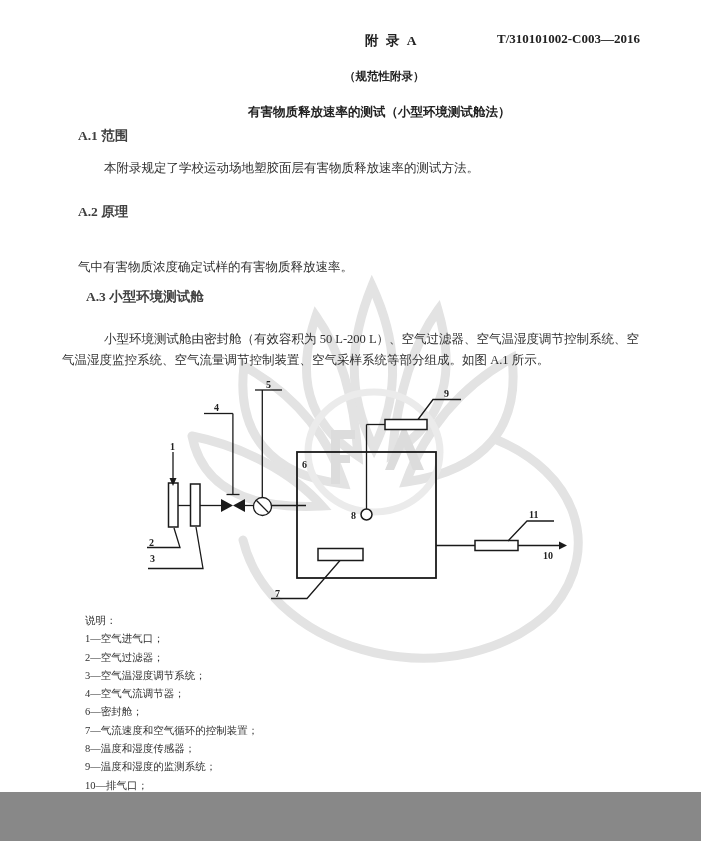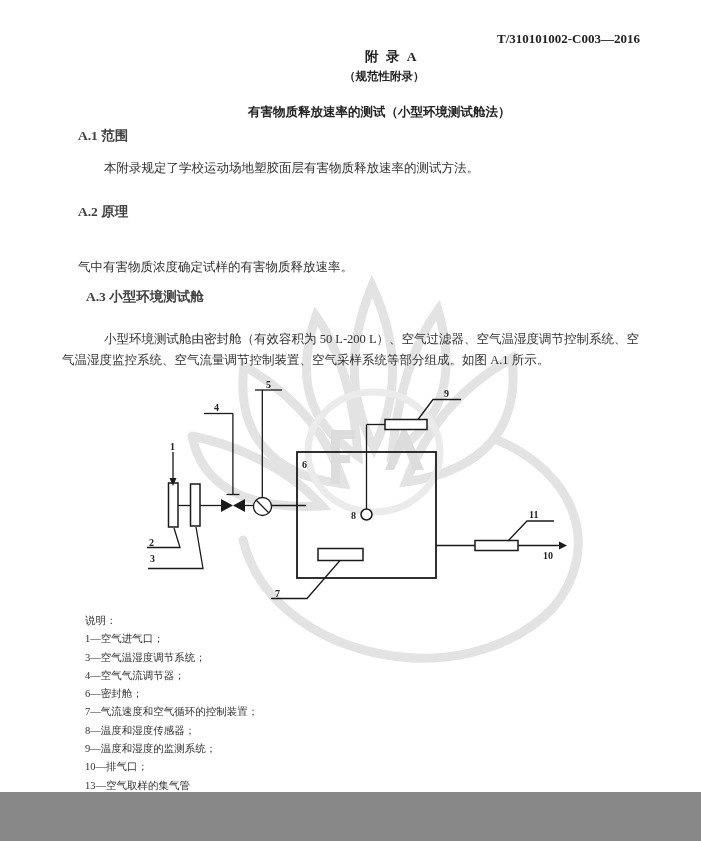--- a/index.html
+++ b/index.html
@@ -51,21 +51,21 @@
     <g fill="#dcdcdc">
       <rect x="331" y="430" width="9" height="54"></rect>
       <rect x="331" y="430" width="24" height="9"></rect>
       <rect x="331" y="455" width="19" height="8"></rect>
       <path d="M385,470 L404,424 L424,470 L413,470 L404,447 L394,470 Z"></path>
     </g>
   </svg>
 
   <div class="abs ref txt" style="top:31px;right:61px;">T/310101002-C003—2016</div>
 
-  <div class="abs t1 txt" style="top:48px;left:353px;letter-spacing:2px;padding-left:12px;">附 录 A</div>
+  <div class="abs t1 txt" style="top:32px;left:353px;letter-spacing:2px;padding-left:12px;">附 录 A</div>
   <div class="abs t2 txt" style="top:69px;left:344px;">（规范性附录）</div>
   <div class="abs t3 txt" style="top:104px;left:248px;">有害物质释放速率的测试（小型环境测试舱法）</div>
 
   <div class="abs hd txt" style="top:127px;left:78px;">A.1  范围</div>
   <div class="abs body-line txt" style="top:160px;left:104px;">本附录规定了学校运动场地塑胶面层有害物质释放速率的测试方法。</div>
 
   <div class="abs hd txt" style="top:203px;left:78px;">A.2  原理</div>
   <div class="abs body-line txt" style="top:259px;left:78px;">气中有害物质浓度确定试样的有害物质释放速率。</div>
 
   <div class="abs hd txt" style="top:288px;left:78px;margin-left:8px;">A.3  小型环境测试舱</div>
@@ -133,20 +133,21 @@
       <text x="351" y="519">8</text>
       <text x="444" y="397">9</text>
       <text x="543" y="559">10</text>
       <text x="529" y="518">11</text>
     </g>
   </svg>
 
   <div class="abs legend txt" style="top:612px;left:85px;">
     <div>说明：</div>
     <div>1—空气进气口；</div>
+    <div>2—空气过滤器；</div>
     <div>3—空气温湿度调节系统；</div>
     <div>4—空气气流调节器；</div>
     <div>6—密封舱；</div>
     <div>7—气流速度和空气循环的控制装置；</div>
     <div>8—温度和湿度传感器；</div>
     <div>9—温度和湿度的监测系统；</div>
     <div>10—排气口；</div>
     <div>13—空气取样的集气管</div>
   </div>
 

